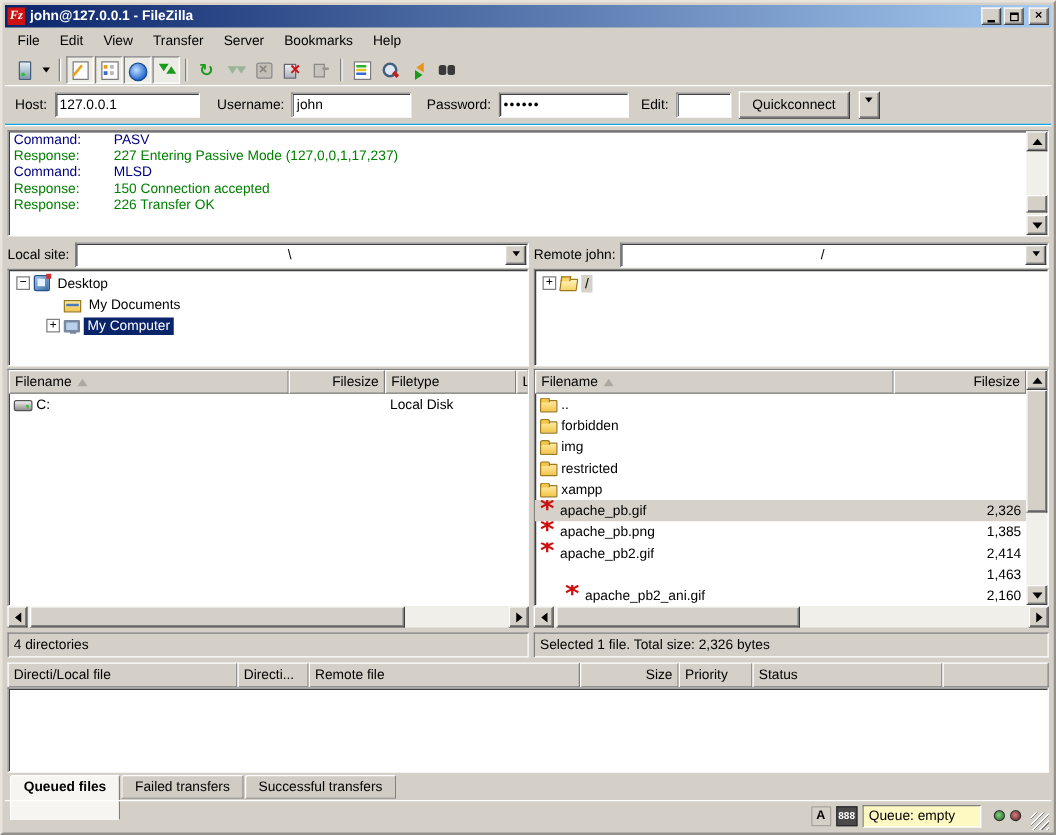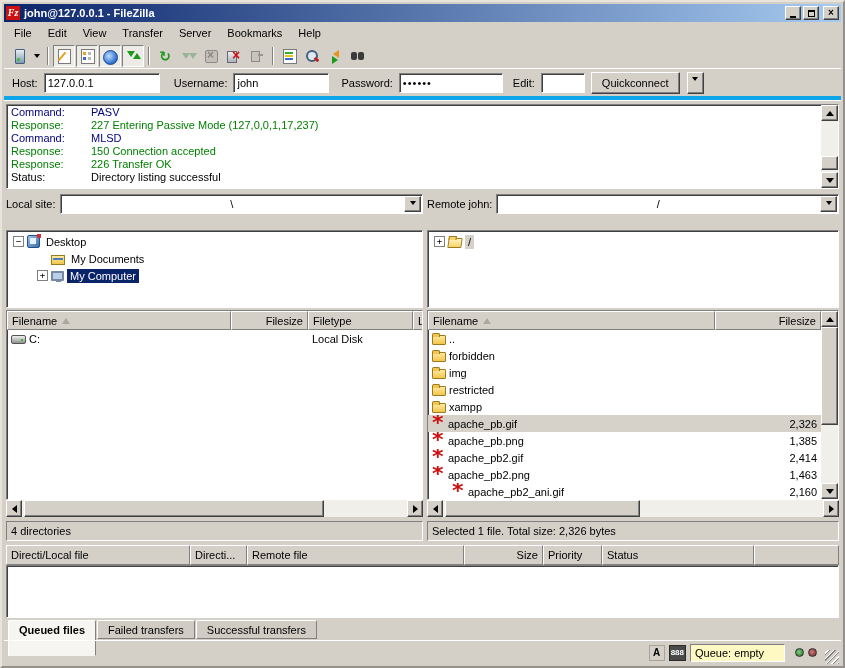--- a/index.html
+++ b/index.html
@@ -63,21 +63,21 @@
     box-shadow:0 3px 0 #e8c41a,0 6px 0 #3a6ad0;}
   .i-comp::before{left:2px;top:2px;width:8px;height:8px;border:2px solid #44607c;border-radius:50%;background:#dce8f4;}
   .i-comp::after{left:10px;top:10px;width:5px;height:3px;background:#c02020;transform:rotate(45deg);}
   .i-sync::before{left:2px;top:2px;border:4px solid transparent;border-right:6px solid #e8941a;}
   .i-sync::after{left:5px;top:8px;border:4px solid transparent;border-left:6px solid #1a9a1a;}
   .i-find::before{left:1px;top:4px;width:6px;height:8px;background:#3a3a3a;border-radius:2px;}
   .i-find::after{left:8px;top:4px;width:6px;height:8px;background:#3a3a3a;border-radius:2px;}
   .dd-tri{width:0;height:0;border:3px solid transparent;border-top:4px solid #000;margin-top:4px;}
   
   .quickbar{height:31px;flex:0 0 31px;display:flex;align-items:center;gap:6px;padding:0 8px;
-    border-bottom:4px solid #0ea5e9;box-shadow:0 1px 0 #fff;}
+    border-bottom:1px solid #0ea5e9;box-shadow:0 1px 0 #fff;}
   .qc-label{white-space:nowrap;}
   .field{height:20px;background:#fff;border:1px solid;border-color:#808080 #fff #fff #808080;
     box-shadow:inset 1px 1px 0 #404040;font-family:inherit;font-size:11px;padding:2px 3px;outline:none;}
   .f-host{width:116px;} .f-user{width:96px;} .f-pass{width:104px;letter-spacing:1px;} .f-port{width:44px;}
   .qc-btn{height:22px;padding:0 10px;background:#d4d0c8;border:1px solid;border-color:#fff #404040 #404040 #fff;
     box-shadow:inset -1px -1px 0 #808080;font-family:inherit;font-size:11px;}
   .qc-dd{width:17px;height:22px;background:#d4d0c8;border:1px solid;border-color:#fff #404040 #404040 #fff;
     box-shadow:inset -1px -1px 0 #808080;display:flex;justify-content:center;margin-left:1px;}
   
   .logpanel{flex:0 0 85px;margin:4px 2px 2px 2px;background:#fff;border:1px solid;
@@ -100,21 +100,21 @@
   .sb-track{flex:1;position:relative;}
   .t-up{border:4px solid transparent;border-bottom:5px solid #000;margin-top:-4px;}
   .t-down{border:4px solid transparent;border-top:5px solid #000;margin-bottom:-4px;}
   .t-left{border:4px solid transparent;border-right:5px solid #000;margin-left:-4px;}
   .t-right{border:4px solid transparent;border-left:5px solid #000;margin-right:-4px;}
   
   .middle{flex:0 0 331px;display:flex;margin:2px;}
   .pane{width:417px;flex:0 0 417px;display:flex;flex-direction:column;}
   .pane.right{flex:1;width:auto;}
   .splitter{width:4px;flex:0 0 4px;}
-  .site-row{height:21px;flex:0 0 21px;display:flex;align-items:center;gap:4px;margin-bottom:16px;text-align:center;}
+  .site-row{height:21px;flex:0 0 21px;display:flex;align-items:center;gap:4px;margin-bottom:1px;text-align:center;}
   .combo{flex:1;height:20px;background:#fff;border:1px solid;border-color:#808080 #fff #fff #808080;
     box-shadow:inset 1px 1px 0 #404040;display:flex;align-items:center;}
   .combo-text{flex:1;padding:0 4px;}
   .combo-dd{width:17px;height:16px;margin:1px;background:#d4d0c8;border:1px solid;
     border-color:#fff #404040 #404040 #fff;box-shadow:inset -1px -1px 0 #808080;
     display:flex;justify-content:center;}
   .tree-panel{flex:0 0 78px;background:#fff;border:1px solid;border-color:#808080 #fff #fff #808080;
     box-shadow:inset 1px 1px 0 #404040;overflow:hidden;padding-top:2px;}
   .tree-row{height:17px;display:flex;align-items:center;gap:3px;white-space:nowrap;}
   .expander{width:11px;height:11px;flex:0 0 11px;background:#fff;border:1px solid #808080;
@@ -298,24 +298,20 @@
           <span class="log-text">MLSD</span>
         </div>
         <div class="log-line t-response">
           <span class="log-label">Response:</span>
           <span class="log-text">150 Connection accepted</span>
         </div>
         <div class="log-line t-response">
           <span class="log-label">Response:</span>
           <span class="log-text">226 Transfer OK</span>
         </div>
-        <div class="log-line t-status">
-          <span class="log-label">Status:</span>
-          <span class="log-text">Directory listing successful</span>
-        </div>
       </div>
     <div class="vscroll">
       <span class="sb-btn">
           <span class="t-up"></span>
         </span>
       <div class="sb-track">
         <div class="sb-thumb" style="position:absolute;left:0;right:0;bottom:2px;height:14px;"></div>
       </div>
       <span class="sb-btn">
           <span class="t-down"></span>
@@ -476,24 +472,20 @@
                 <div class="cell right" style="flex: 1 1 0%;">1,385</div>
               </div>
               <div class="file-row">
                 <div class="cell" style="flex: 0 0 287px;">
                   <span class="ic icon-imgfile"></span>
                   <span>apache_pb2.gif</span>
                 </div>
                 <div class="cell right" style="flex: 1 1 0%;">2,414</div>
               </div>
               <div class="file-row">
-                <div class="cell" style="flex: 0 0 287px;">
-                  <span class="ic icon-imgfile"></span>
-                  <span>apache_pb2.png</span>
-                </div>
                 <div class="cell right" style="flex: 1 1 0%;">1,463</div>
               </div>
               <div class="file-row">
                 <div class="cell" style="flex: 0 0 287px; padding-left: 24px;">
                   <span class="ic icon-imgfile"></span>
                   <span>apache_pb2_ani.gif</span>
                 </div>
                 <div class="cell right" style="flex: 1 1 0%;">2,160</div>
               </div>
             </div>

